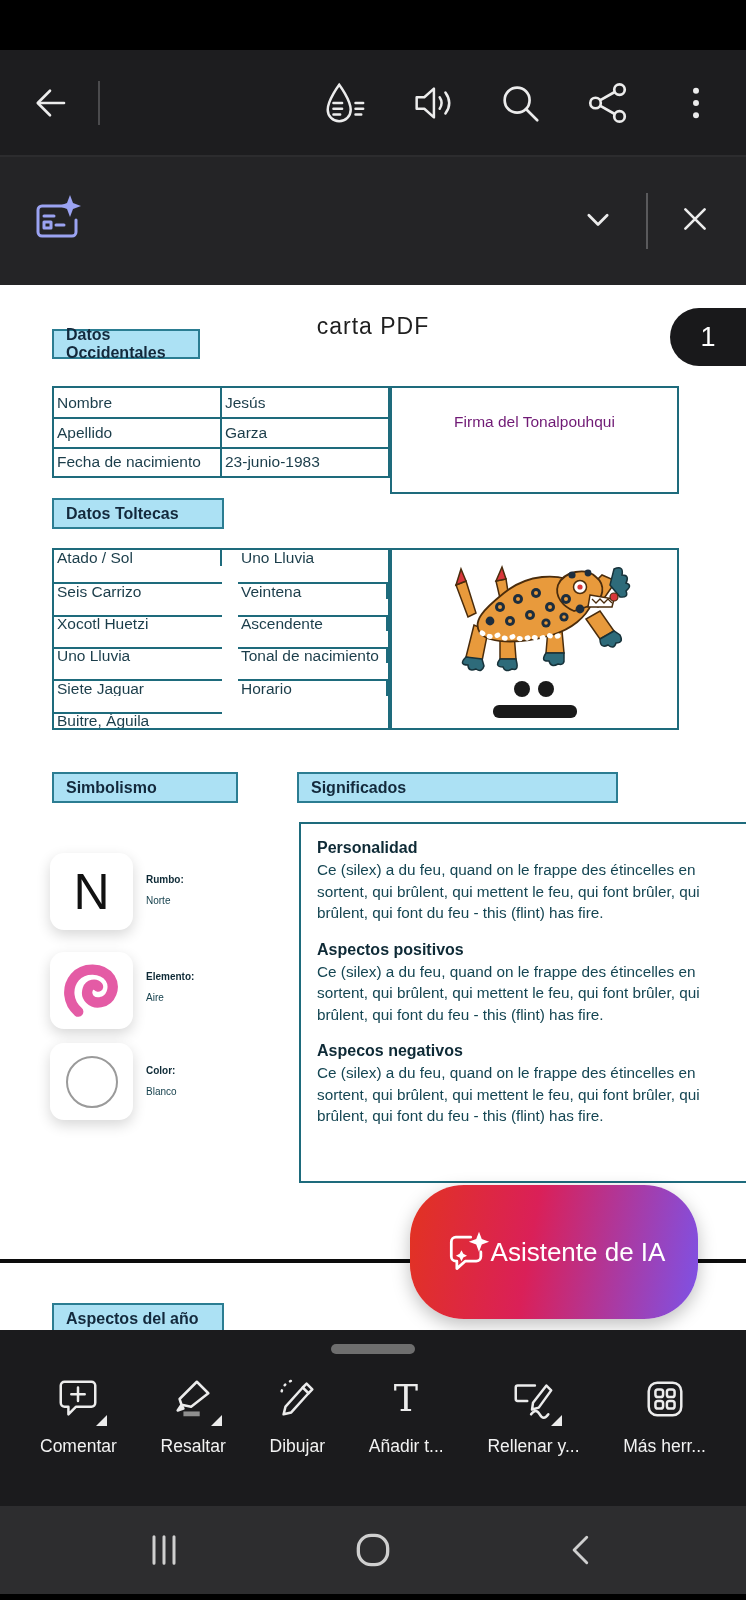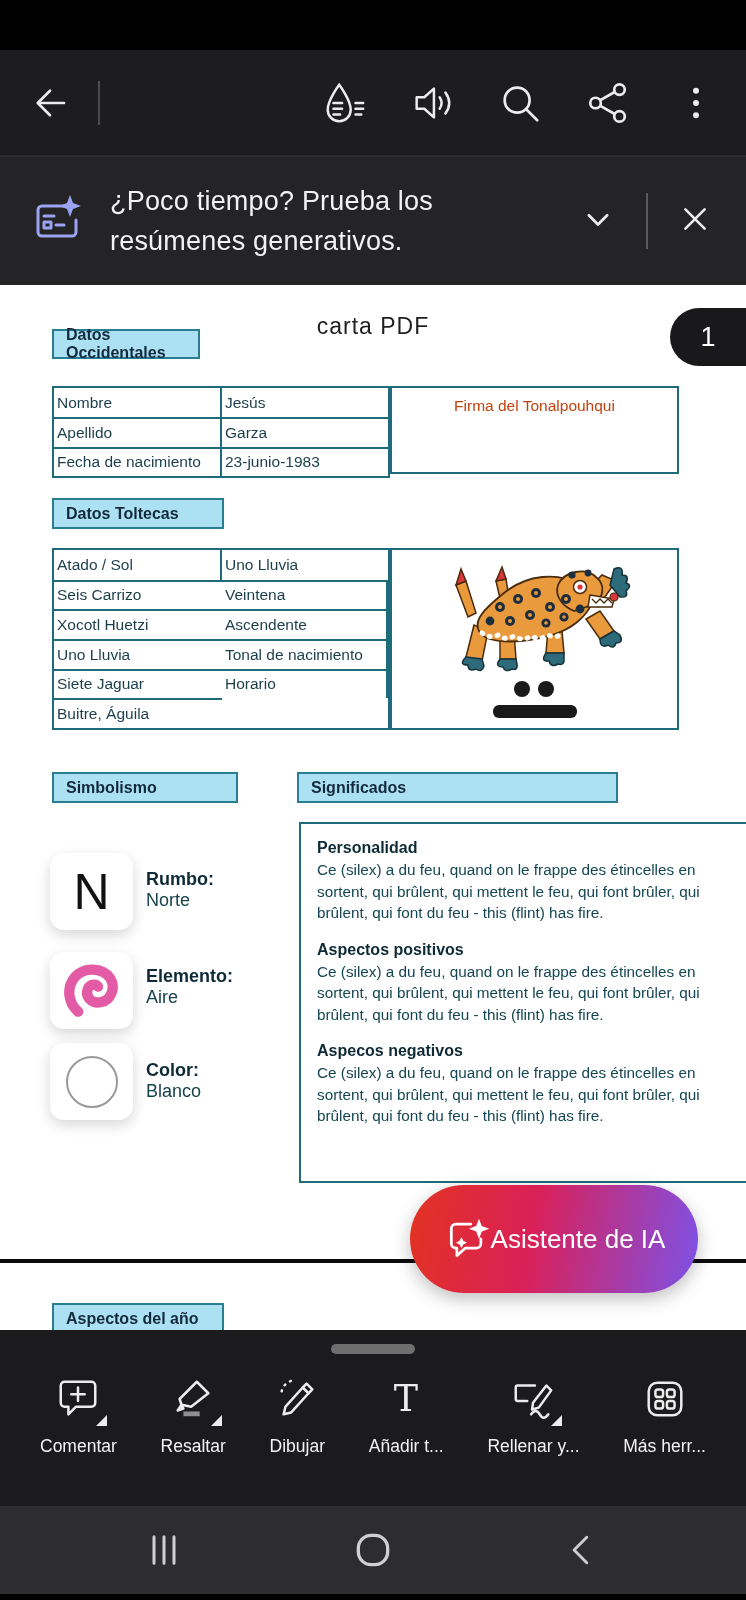--- a/index.html
+++ b/index.html
@@ -53,56 +53,56 @@
   .chip-tol  { left:52px; top:213px; width:172px; height:31px; }
   .chip-sim  { left:52px; top:487px; width:186px; height:31px; }
   .chip-sig  { left:297px; top:487px; width:321px; height:31px; }
   .chip-next { left:52px; top:1018px; width:172px; height:32px; }
   .data-table {
     position:absolute; left:52px; width:338px;
     border:2px solid #1e6b7c; display:grid; grid-template-columns:168px 1fr;
     background:#fff;
   }
   .tbl-occ { top:101px; height:92px; grid-template-rows:repeat(3,1fr); }
-  .tbl-tol { top:263px; height:182px; grid-template-rows:repeat(6,1fr); }
+  .tbl-tol { top:263px; height:182px; grid-template-rows:repeat(6,1fr);gap:16px; }
   .cell {
     display:flex; align-items:center; padding-left:3px;
     font-size:15.5px; color:#1b3d4a; border-top:2px solid #1e6b7c;
     white-space:nowrap; overflow:hidden;
   }
   .cell.r0 { border-top:none; }
   .cell.c0 { border-right:2px solid #1e6b7c; }
   .side-box {
     position:absolute; left:390px; width:289px; border:2px solid #1e6b7c; background:#fff;
   }
-  .sig-box { top:101px; height:88px; text-align:center; padding-top:9px; font-size:15.5px; color:#c2410c; }
+  .sig-box { top:101px; height:108px; text-align:center; padding-top:25px; font-size:15.5px; color:#701a75; }
   .img-box { top:263px; height:182px; display:flex; flex-direction:column; align-items:center; justify-content:center; gap:6px; }
   .sym-card {
     position:absolute; left:50px; width:83px; height:77px; background:#fff;
     border-radius:14px; box-shadow:0 5px 14px rgba(0,0,0,.16);
     display:flex; align-items:center; justify-content:center;
   }
   .card-n { top:568px; font-size:50px; font-weight:300; color:#111; line-height:1; }
   .card-spiral { top:667px; }
   .card-circle { top:758px; }
   .white-circle { width:52px; height:52px; border-radius:50%; border:2px solid #9a9a9a; background:#fff; }
-  .sym-label { position:absolute; left:146px; font-size:18px; line-height:21px; }
+  .sym-label { position:absolute; left:146px; font-size:10px; line-height:21px; }
   .sym-label .lbl { font-weight:bold; color:#0e2a36; }
   .sym-label .val { color:#17424e; }
   .lab-rumbo { top:584px; } .lab-elem { top:681px; } .lab-color { top:775px; }
   .sig-panel {
     position:absolute; left:299px; top:537px; width:452px; height:361px;
     border:2px solid #1e6b7c; background:#fff; padding:15px 15px 0 16px;
   }
   .sig-section { margin-bottom:17px; }
   .sig-section h3 { font-size:16px; color:#0e2a36; margin-bottom:2px; }
   .sig-section p { font-size:15.3px; line-height:21.5px; color:#154653; }
   .page-sep { position:absolute; left:0; top:974px; width:746px; height:4px; background:#0c0c0c; }
   .ai-button {
-    position:absolute; left:410px; top:900px; width:288px; height:108px; border-radius:54px;
+    position:absolute; left:410px; top:900px; width:288px; height:134px; border-radius:54px;
     background:linear-gradient(100deg,#e23321 0%,#da2058 42%,#7d52e7 100%);
     display:flex; align-items:center; justify-content:center; 
     box-shadow:0 6px 18px rgba(0,0,0,.25); cursor:pointer;
   }
   .ai-button span { color:#fff; font-size:26px; }
   
   .bottom-sheet { position:relative; height:176px; background:#1b1b1d; }
   .sheet-handle {
     position:absolute; top:14px; left:50%; transform:translateX(-50%);
     width:84px; height:10px; border-radius:5px; background:#6e6e6e; cursor:grab;
@@ -177,21 +177,20 @@
   <div class="banner">
     <div>
       <svg width="54" height="54" viewBox="0 0 54 54" fill="none" stroke="#9ba3f2" stroke-width="3" stroke-linecap="round" stroke-linejoin="round">
         <path d="M40 14 H12 a4 4 0 0 0 -4 4 v22 a4 4 0 0 0 4 4 h30 a4 4 0 0 0 4 -4 V28"></path>
         <path d="M14 24 H24"></path>
           <rect x="14" y="30" width="7" height="6"></rect>
           <path d="M26 33 H34"></path>
         <path d="M40 3 L43 11 L51 14 L43 17 L40 25 L37 17 L29 14 L37 11 Z" fill="#9ba3f2" stroke="none"></path>
       </svg>
     </div>
-    <div class="banner-text">¿Poco tiempo? Prueba los resúmenes generativos.</div>
     <div class="banner-right">
       <div>
         <svg width="44" height="44" viewBox="0 0 48 48" fill="none" stroke="#ececec" stroke-width="3" stroke-linecap="round" stroke-linejoin="round">
           <path d="M14 20 L24 30 L34 20"></path>
         </svg>
       </div>
       <div class="banner-divider"></div>
       <div>
         <svg width="42" height="42" viewBox="0 0 48 48" stroke="#ececec" stroke-width="3" stroke-linecap="round">
           <path d="M13 13 L35 35 M35 13 L13 35"></path>

